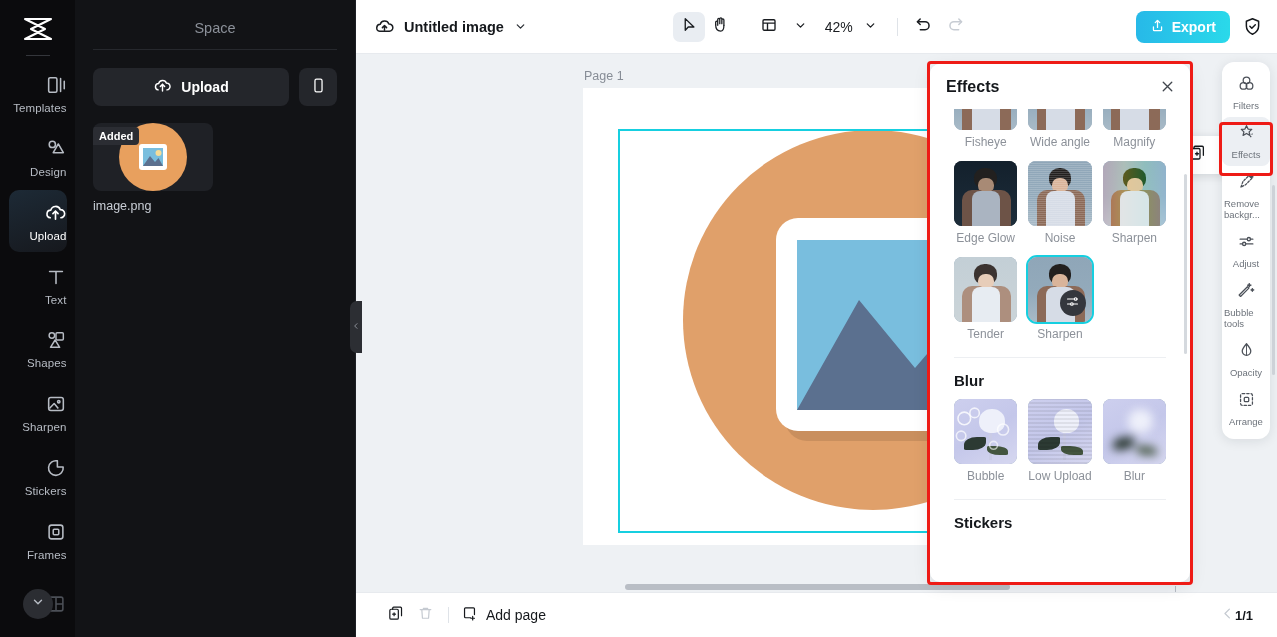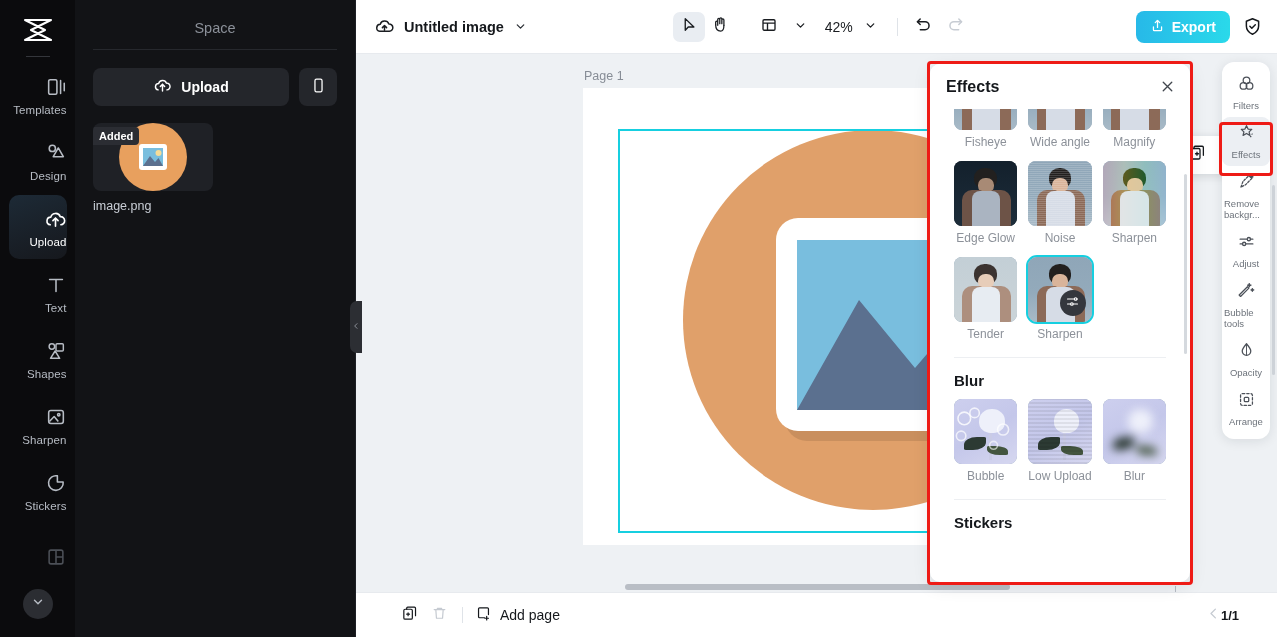--- a/index.html
+++ b/index.html
@@ -243,21 +243,21 @@
     border: 3px solid #ee1b16; border-radius: 4px; z-index: 43; pointer-events: none;
   }
   .tool-scroll {
     position: absolute; right: 2px; top: 185px; width: 3px; height: 190px;
     border-radius: 2px; background: #cdd2d8; z-index: 26;
   }
 
   
   .bottombar {
     position: absolute; left: 356px; top: 592px; width: 921px; height: 45px;
-    background: #fff; display: flex; align-items: center; padding: 0 38px;
+    background: #fff; display: flex; align-items: center; padding: 0 24px;
     border-top: 1px solid #e7eaee;
   }
   .bb-btn { width: 30px; height: 28px; display: flex; align-items: center; justify-content: center; color: #15181c; cursor: pointer; }
   .bb-btn.dim { color: #c5cad1; }
   .bb-vsep { width: 1px; height: 16px; background: #dfe3e8; margin: 0 12px 0 8px; }
   .add-page { display: flex; align-items: center; gap: 8px; font-size: 14px; color: #15181c; cursor: pointer; }
   .bb-spacer { flex: 1; }
   .pager-arrow { color: #c5cad1; display: flex; cursor: pointer; }
   .pager-num { font-size: 13px; font-weight: bold; color: #15181c; margin-left: 0; }
 
@@ -342,20 +342,29 @@
 
     <div class="rail-item">
       <span class="ri-ico">
         <svg width="22" height="22" viewBox="0 0 24 24" fill="none" stroke="currentColor" stroke-width="1.7" stroke-linejoin="round">
           <path d="M13.5 4.2A8 8 0 1 0 19.8 11L13.5 11Z"></path>
         </svg>
       </span>
       <span class="ri-lab">Stickers</span>
     </div>
 
+    <div class="rail-item">
+      <span class="ri-ico">
+        <svg width="22" height="22" viewBox="0 0 24 24" fill="none" stroke="currentColor" stroke-width="1.7" stroke-linejoin="round">
+          <rect x="4.5" y="4.5" width="15" height="15" rx="2.6"></rect>
+            <rect x="9" y="9" width="6" height="6" rx="1"></rect>
+        </svg>
+      </span>
+      <span class="ri-lab">Frames</span>
+    </div>
 
     <div class="rail-item dim">
       <span class="ri-ico">
         <svg width="22" height="22" viewBox="0 0 24 24" fill="none" stroke="currentColor" stroke-width="1.7" stroke-linejoin="round">
           <rect x="4.5" y="4.5" width="15" height="15" rx="2"></rect>
             <path d="M12 4.5v15M12 12h7.5"></path>
         </svg>
       </span>
     </div>
 

